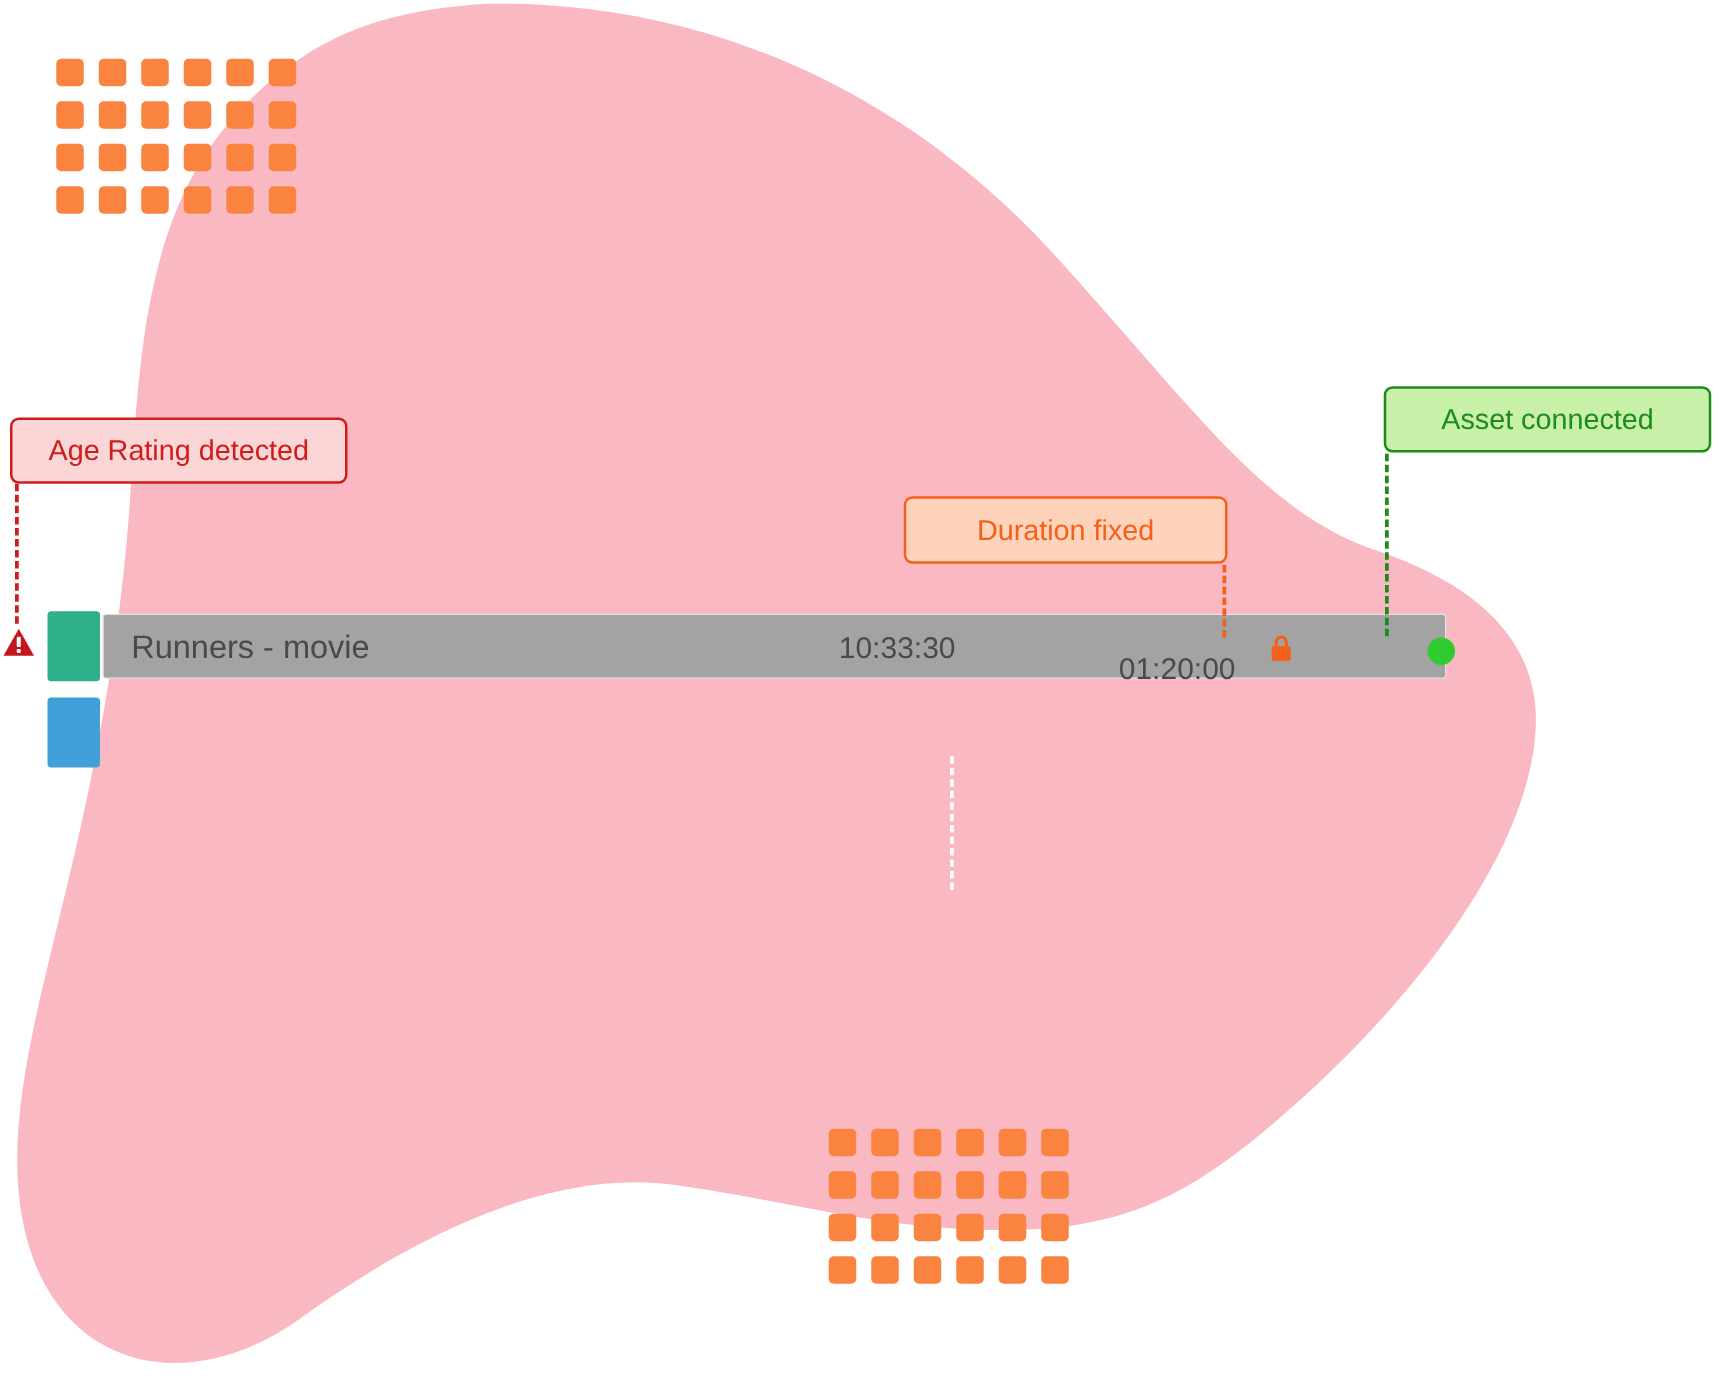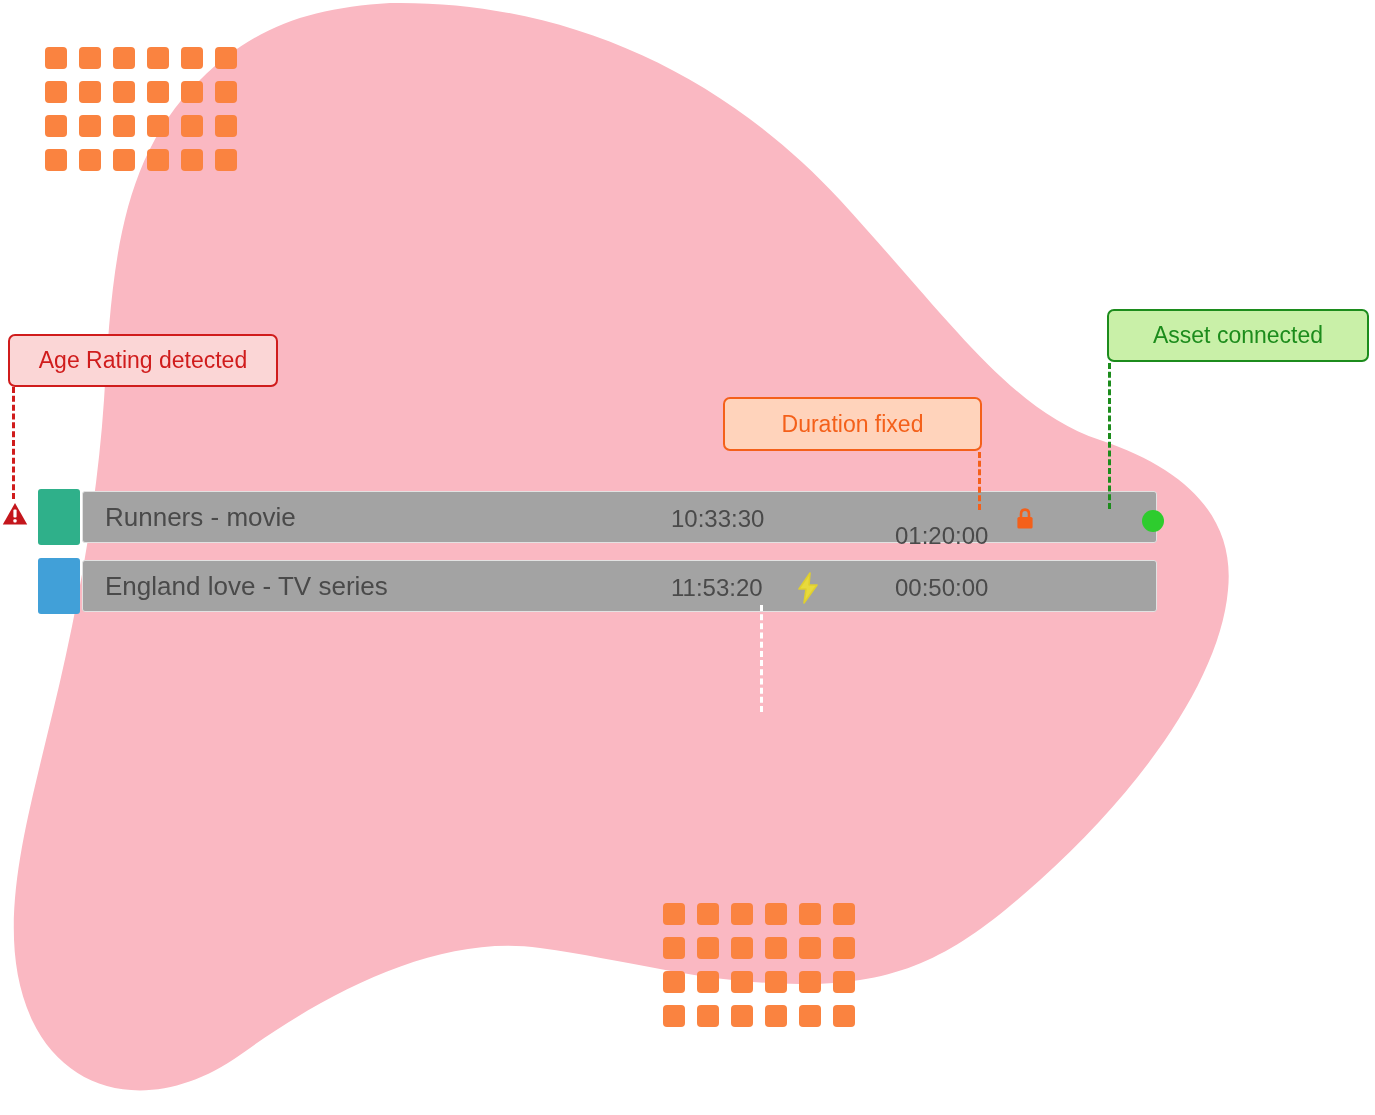--- a/index.html
+++ b/index.html
@@ -308,29 +308,20 @@
           <path d="M6 9 V6.2 C6 3.3 7.8 1.6 10 1.6 C12.2 1.6 14 3.3 14 6.2 V9" fill="none" stroke="#f4601a" stroke-width="2.6"></path>
           <rect x="2.4" y="9" width="15.2" height="11.6" rx="1.6" fill="#f4601a"></rect>
         </svg>
 
         <span class="status-dot" style="background: rgb(46, 204, 46);"></span>
       </div>
     </div>
 
     <div class="row" id="row-2">
       <div class="row-accent" style="background: rgb(65, 160, 216);"></div>
-      <div class="row-body">
-        <span class="row-title">England love - TV series</span>
-        <span class="row-cell cell-start-2">11:53:20</span>
-        <span class="row-cell cell-dur-2">00:50:00</span>
-
-        <svg class="bolt-icon" viewBox="0 0 26 32" xmlns="http://www.w3.org/2000/svg">
-          <path d="M15 1 L4 17 H11 L9 31 L22 13 H14 Z" fill="#e8da3c" stroke="#e0d02e" stroke-width="1.6" stroke-linejoin="round"></path>
-        </svg>
-      </div>
     </div>
   </div>
 
   <svg id="warning-icon" viewBox="0 0 26 24" xmlns="http://www.w3.org/2000/svg">
     <path d="M13 1 L25.2 22.6 H0.8 Z" fill="#c4161c"></path>
     <rect x="11.4" y="7.4" width="3.2" height="8.2" rx="1" fill="#ffffff"></rect>
     <rect x="11.4" y="17.2" width="3.2" height="3.2" rx="1" fill="#ffffff"></rect>
   </svg>
 
   <div class="leader" id="leader-age" style="border-left-color: rgb(208, 28, 28);"></div>

